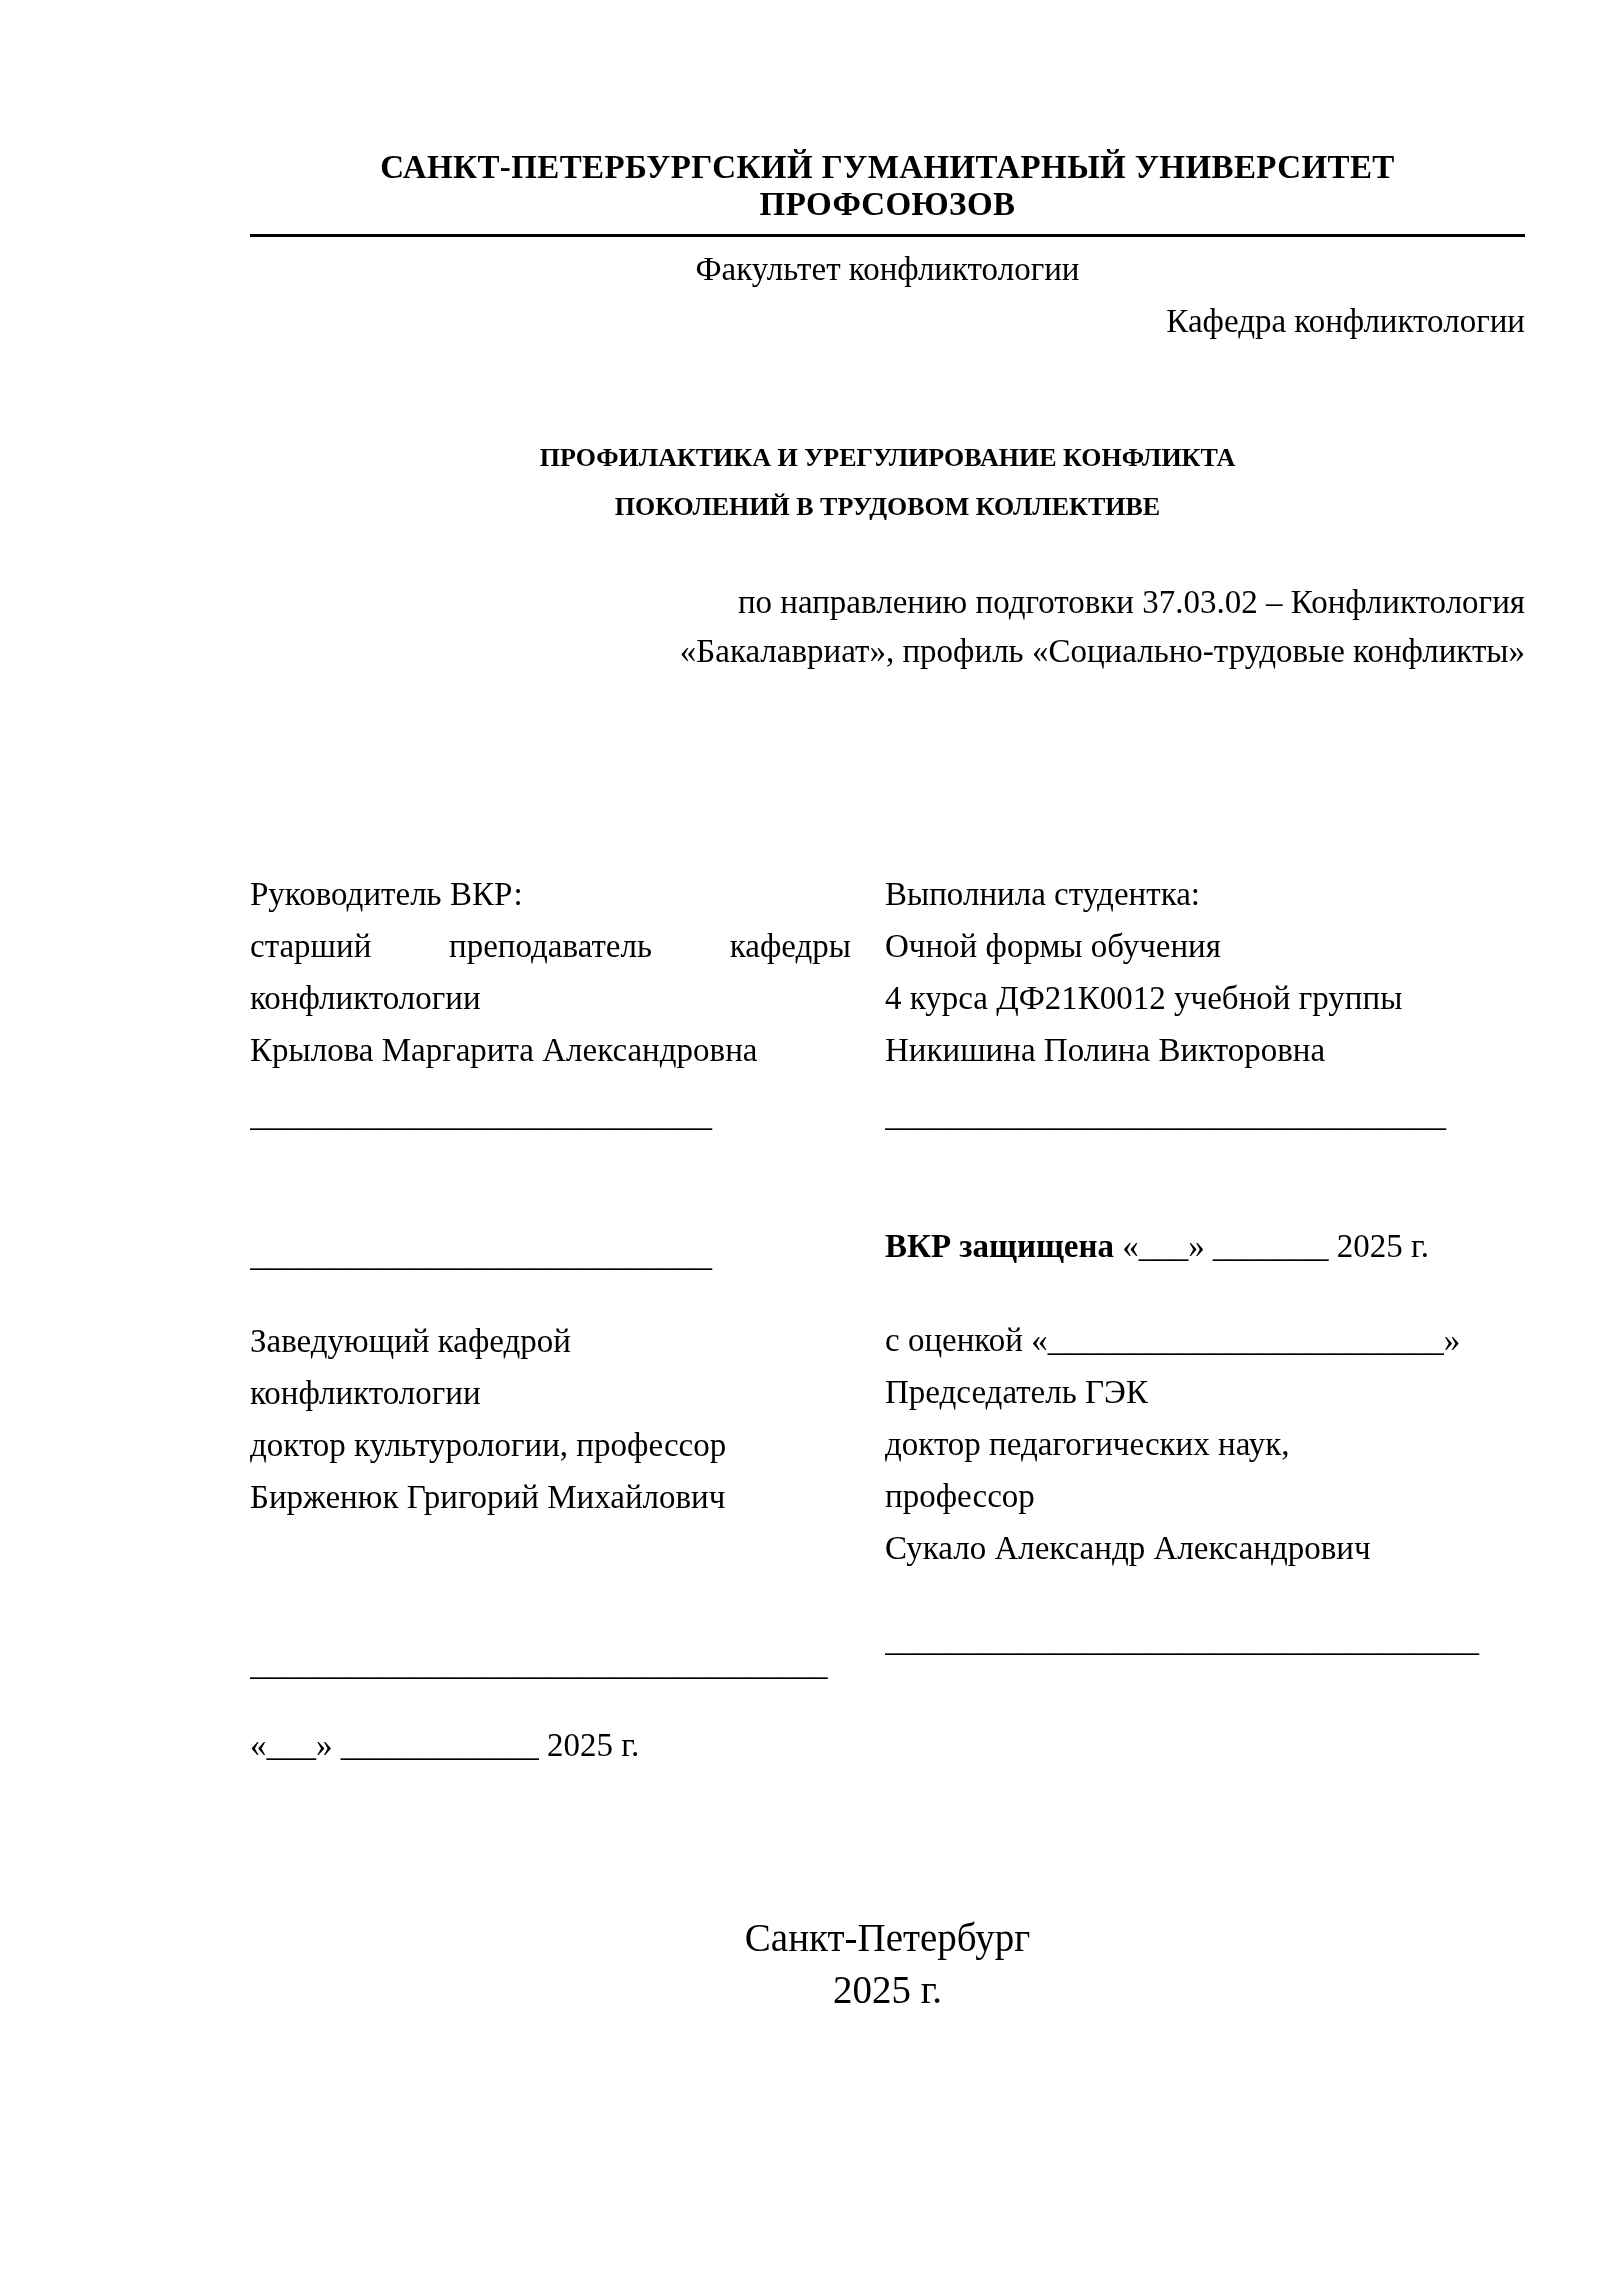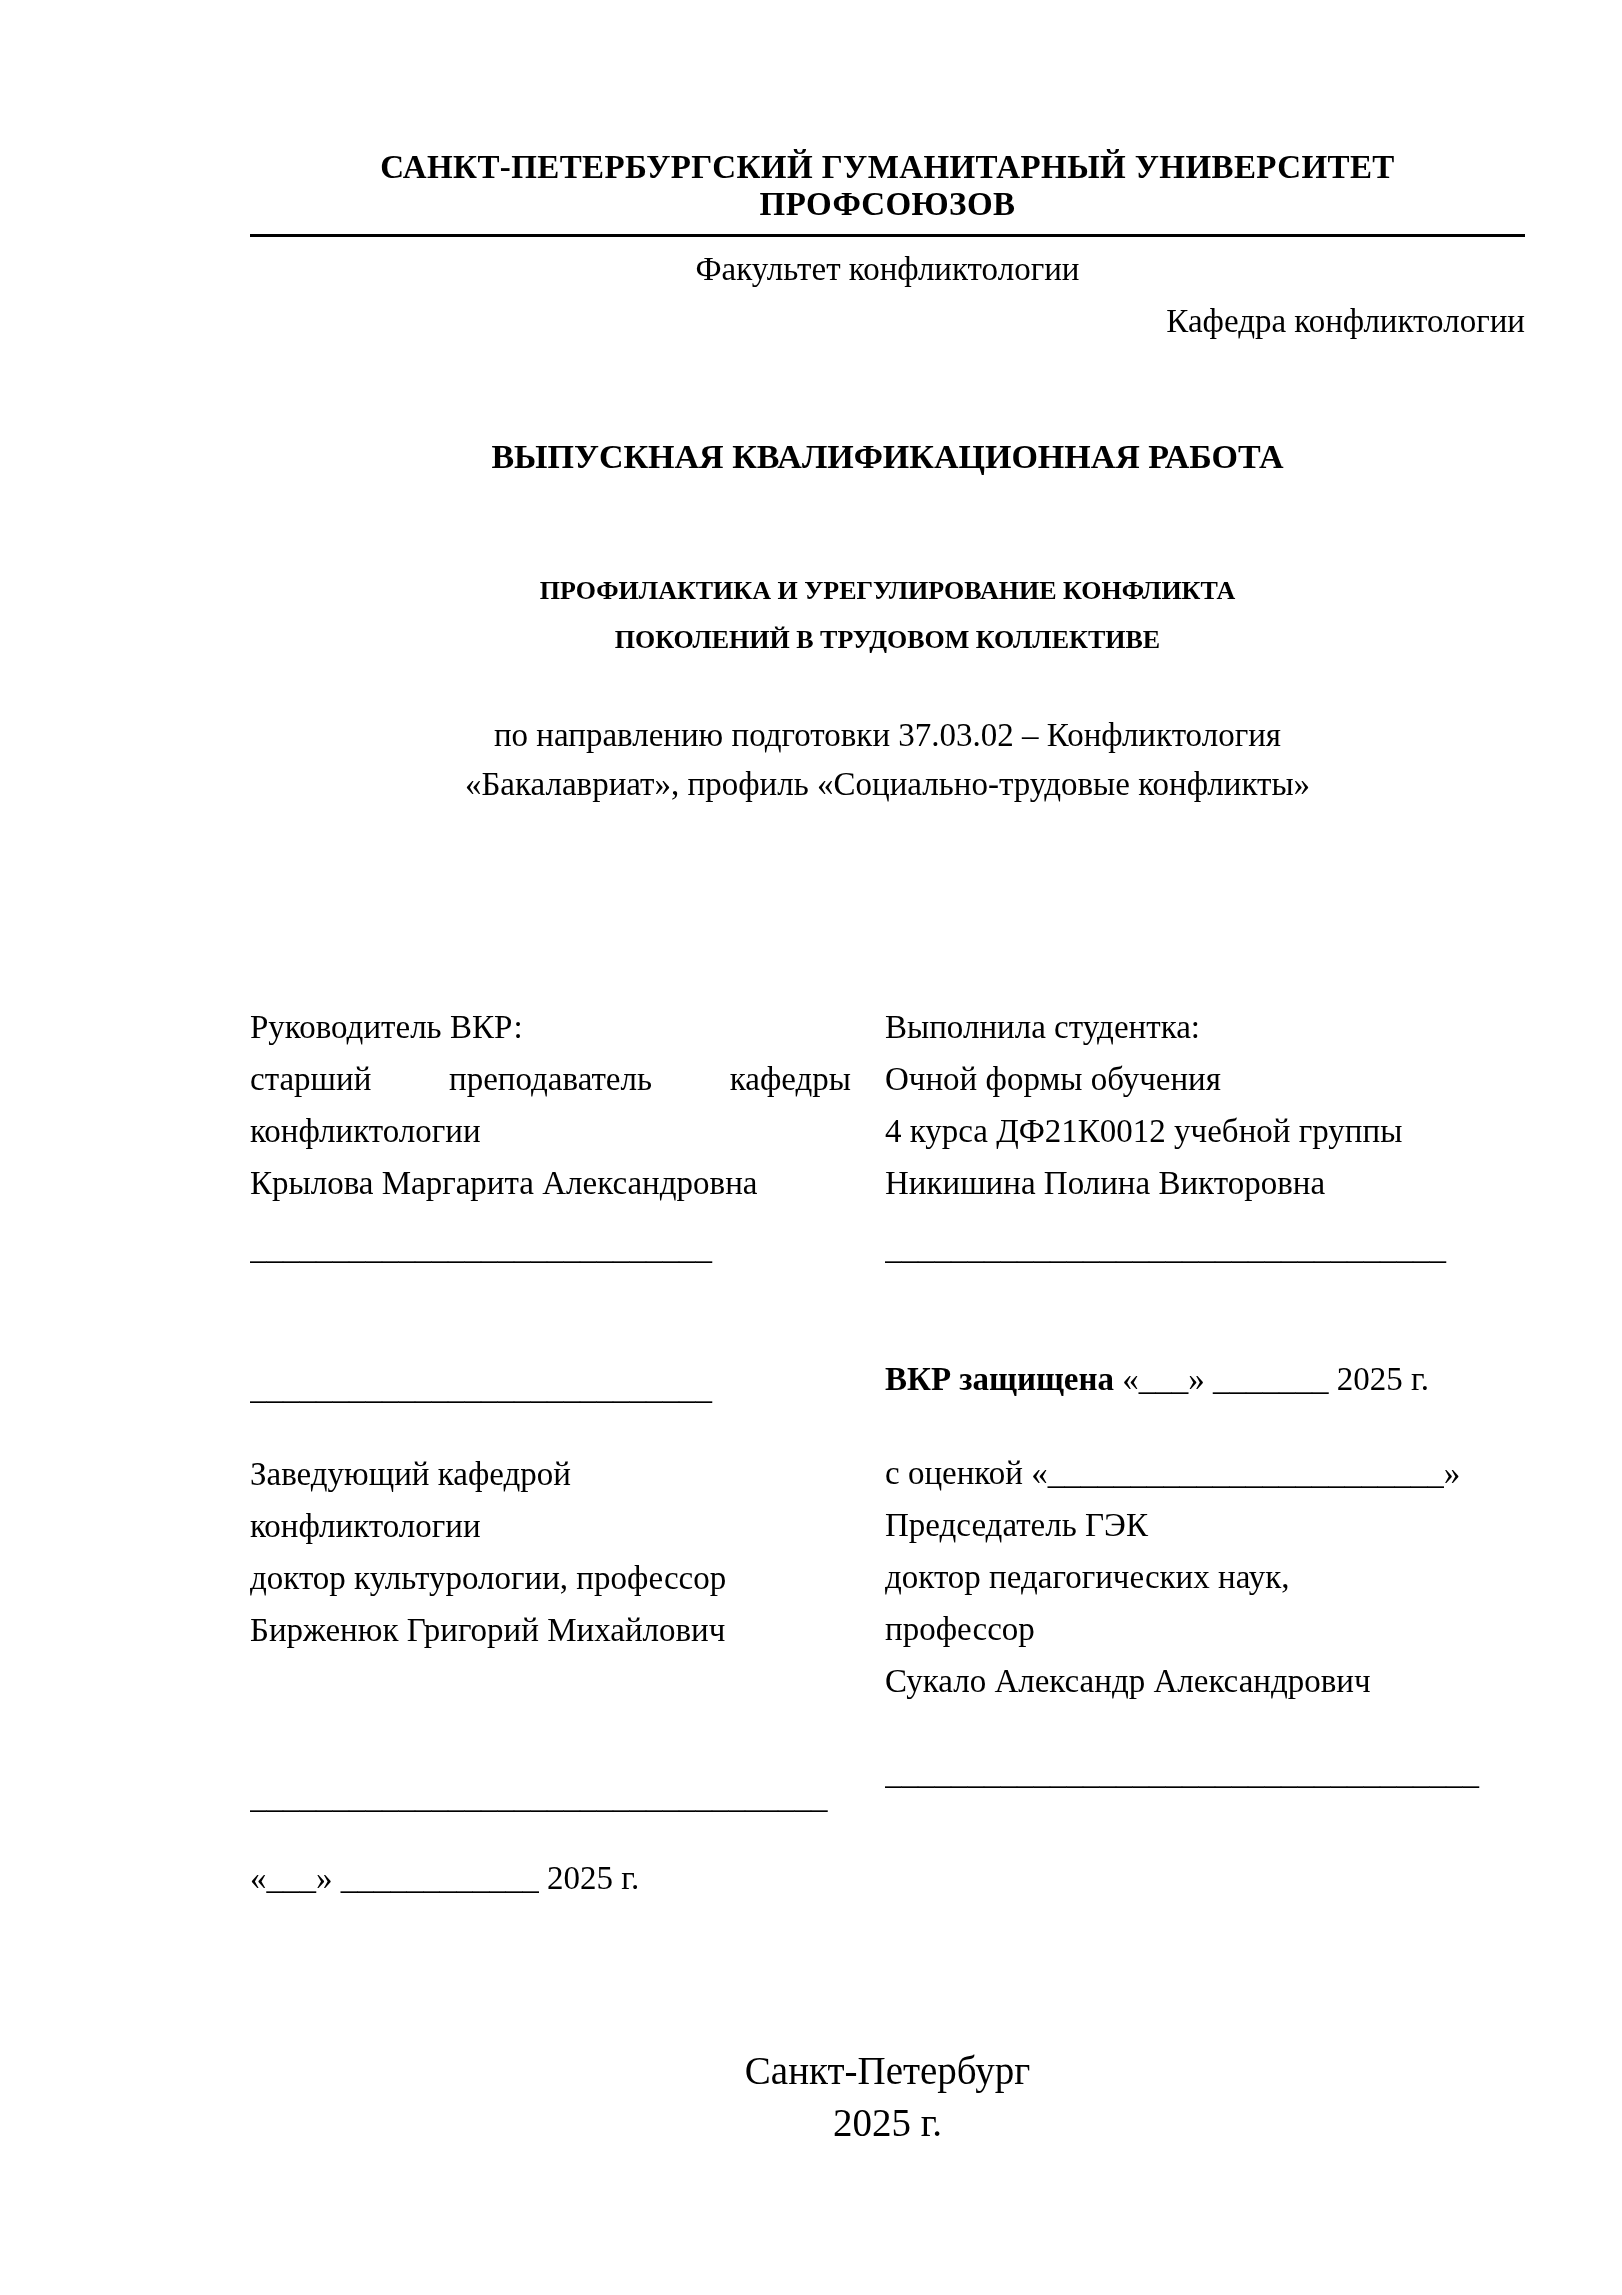--- a/index.html
+++ b/index.html
@@ -48,21 +48,21 @@
   }
   .thesis-title {
     font-size: 26px;
     font-weight: bold;
     text-align: center;
     margin-top: 86px;
     line-height: 49px;
   }
   .program {
     font-size: 33px;
-    text-align: center;
+    text-align: right;
     margin-top: 47px;
     line-height: 49px;
   }
 
   .columns {
     display: flex;
     justify-content: space-between;
     margin-top: 192px;
     font-size: 33px;
     line-height: 52px;
@@ -103,21 +103,20 @@
 
 <div class="page">
   <div class="content">
 
     <div class="university">САНКТ-ПЕТЕРБУРГСКИЙ ГУМАНИТАРНЫЙ УНИВЕРСИТЕТ ПРОФСОЮЗОВ</div>
 
     <div class="faculty">Факультет конфликтологии</div>
 
     <div class="department">Кафедра конфликтологии</div>
 
-    <div class="work-type">ВЫПУСКНАЯ КВАЛИФИКАЦИОННАЯ РАБОТА</div>
 
     <div class="thesis-title">
       <div>ПРОФИЛАКТИКА И УРЕГУЛИРОВАНИЕ КОНФЛИКТА</div>
       <div>ПОКОЛЕНИЙ В ТРУДОВОМ КОЛЛЕКТИВЕ</div>
     </div>
 
     <div class="program">
       <div>по направлению подготовки 37.03.02 – Конфликтология</div>
       <div>«Бакалавриат», профиль «Социально-трудовые конфликты»</div>
     </div>

